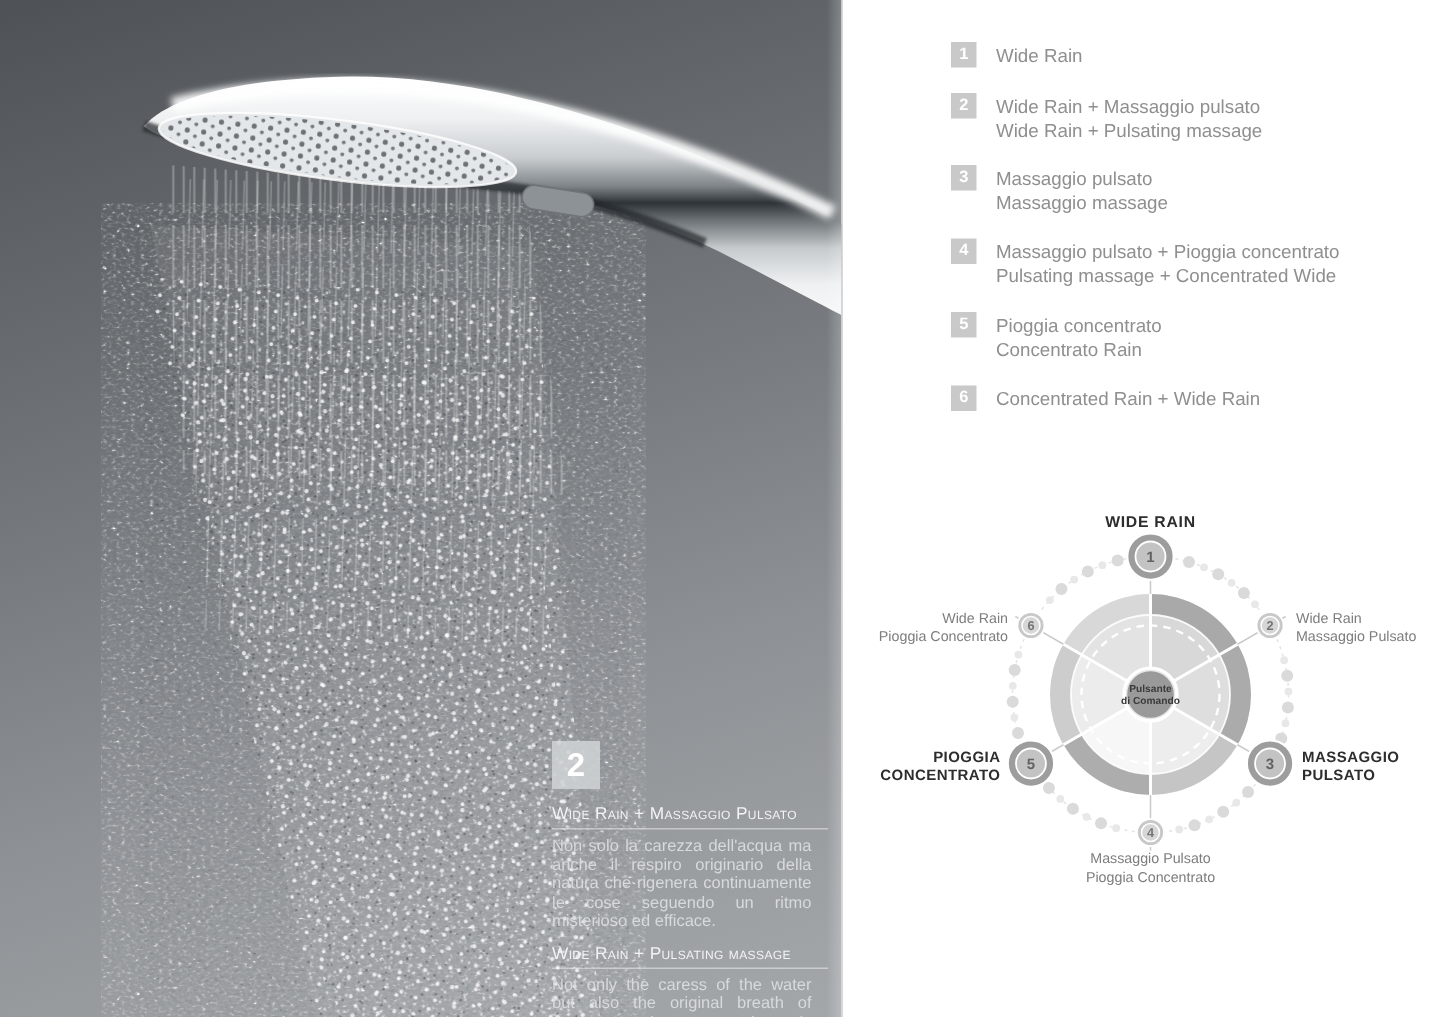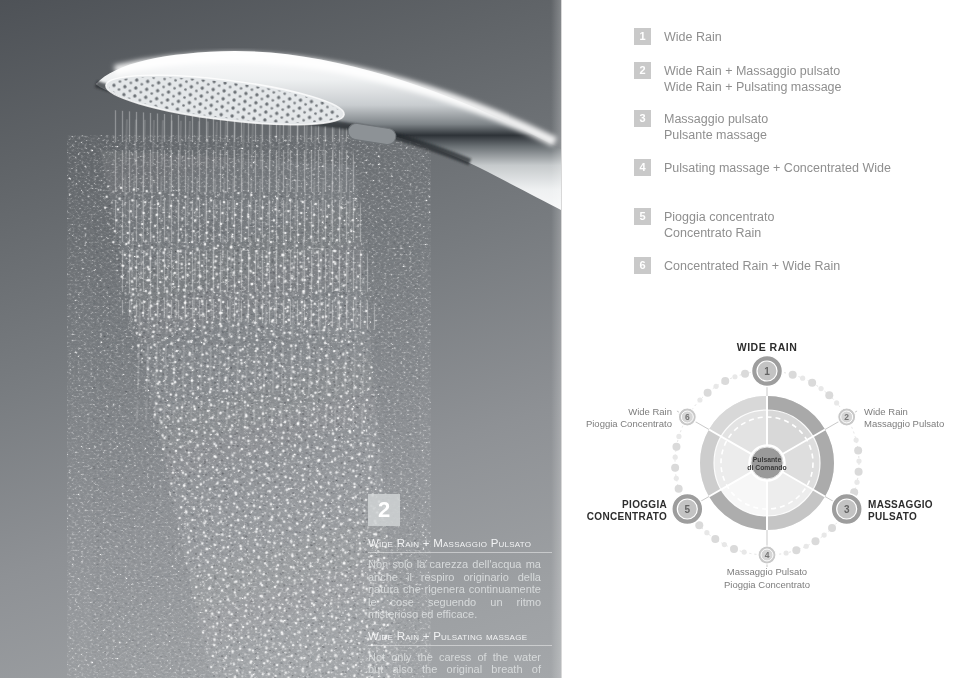--- a/index.html
+++ b/index.html
@@ -154,26 +154,27 @@
       <span class="badge">2</span>
       <span class="mode-text">
           <span>Wide Rain + Massaggio pulsato</span>
           <span>Wide Rain + Pulsating massage</span>
         </span>
     </div>
     <div class="mode-item" style="top:110px">
       <span class="badge">3</span>
       <span class="mode-text">
           <span>Massaggio pulsato</span>
-          <span>Pulsante massage</span>
+          <span>Massaggio massage</span>
         </span>
     </div>
     <div class="mode-item" style="top:159px">
       <span class="badge">4</span>
       <span class="mode-text">
+          <span>Massaggio pulsato + Pioggia concentrato</span>
           <span>Pulsating massage + Concentrated Wide</span>
         </span>
     </div>
     <div class="mode-item" style="top:208px">
       <span class="badge">5</span>
       <span class="mode-text">
           <span>Pioggia concentrato</span>
           <span>Concentrato Rain</span>
         </span>
     </div>

